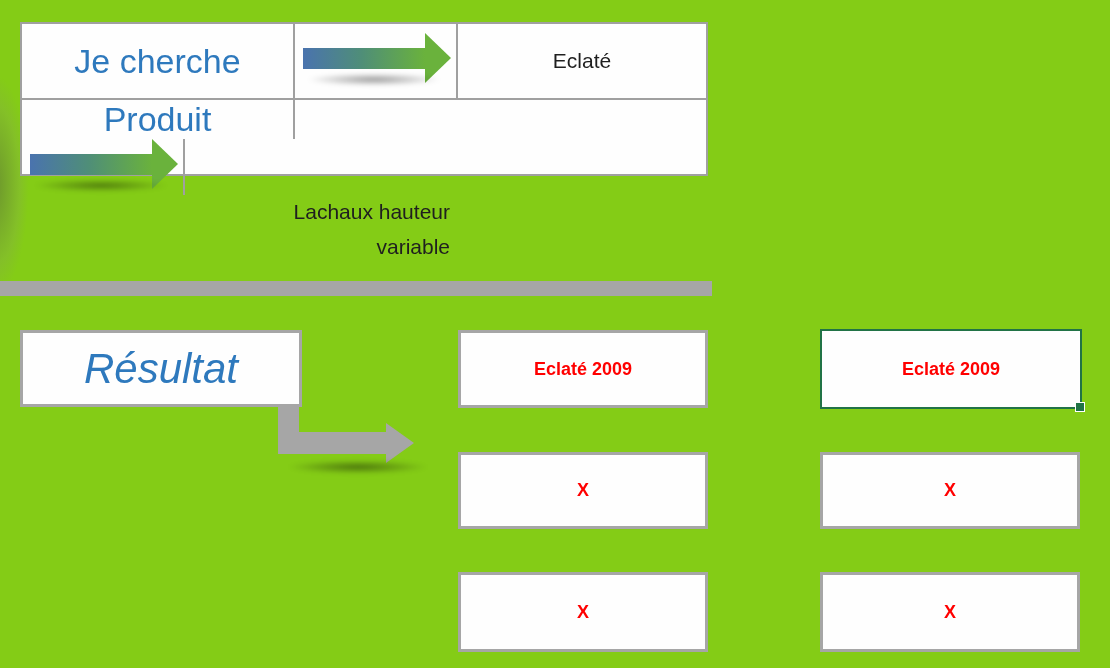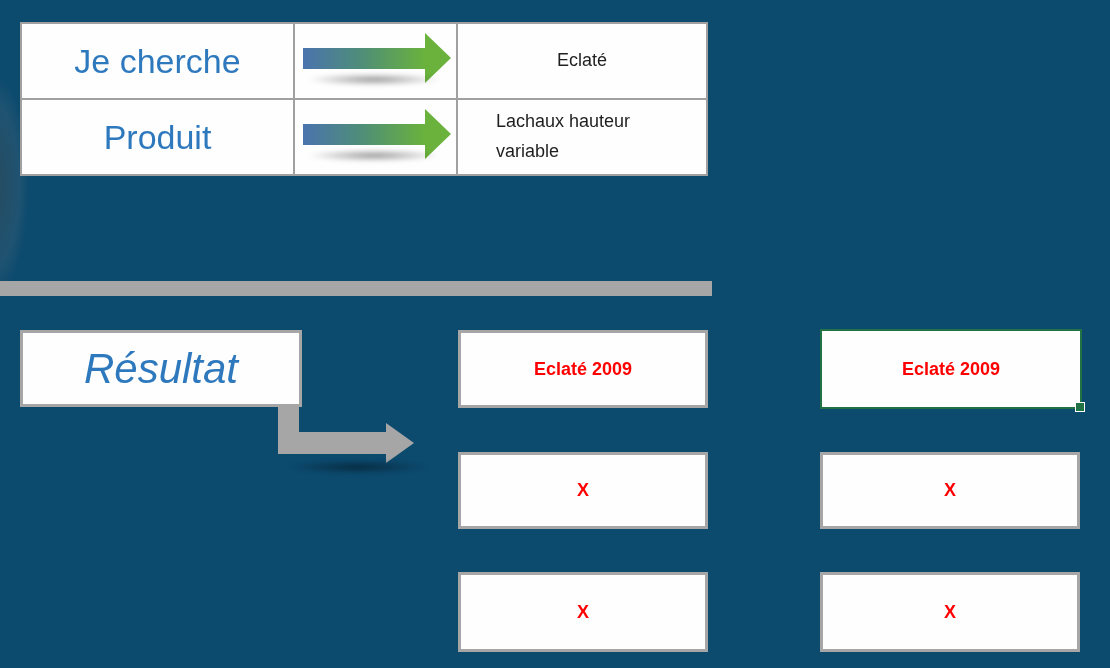--- a/index.html
+++ b/index.html
@@ -5,40 +5,40 @@
   :root{
     --accent-blue:#2e79bd;
     --result-red:#ff0000;
     --border-gray:#a6a6a6;
     --selection-green:#217346;
     --arrow-blue:#4a73ae;
     --arrow-green:#6ab23c;
   }
   html,body{margin:0;padding:0;}
   body{font-family:"Liberation Sans", sans-serif; background:#ffffff;}
-  .page{position:relative; width:1110px; height:668px; background:#0c4a6e; overflow:hidden;}
+  .page{position:relative; width:1110px; height:668px; background:#84cc16; overflow:hidden;}
 
   
   .curl-shadow{
     position:absolute; left:0; top:40px; width:60px; height:250px;
     background:radial-gradient(70% 55% at -8% 58%, rgba(75,75,75,.42), rgba(130,130,130,.16) 58%, rgba(160,160,160,0) 80%);
     pointer-events:none;
   }
 
   
   .search-table{
     position:absolute; left:20px; top:22px; width:688px;
     border:2px solid #a0a0a0; background:#fefefe; box-sizing:border-box;
   }
   .s-row{display:flex; height:74px; border-bottom:2px solid #a0a0a0;}
-  .s-row:last-child{border-bottom:none;}
+  .s-row:last-child{border-bottom:none;flex-direction:column;}
   .s-cell{display:flex; align-items:center; justify-content:center; box-sizing:border-box;}
   .s-label{width:273px; border-right:2px solid #a0a0a0; color:var(--accent-blue); font-size:34px;}
   .s-arrowcell{width:163px; border-right:2px solid #a0a0a0;}
-  .s-value{flex:1; font-size:18px; color:#1f1f1f; text-align:left; line-height:1.65;}
+  .s-value{flex:1; font-size:21px; color:#1f1f1f; text-align:right; line-height:1.65;}
   .s-value .wrapbox{display:inline-block; max-width:172px;}
 
   
   .g-arrow{position:relative; width:150px; height:56px;}
   .g-arrow .shaft{
     position:absolute; left:2px; top:15px; width:122px; height:21px;
     background:linear-gradient(90deg, var(--arrow-blue) 0%, #4f8e78 48%, var(--arrow-green) 100%);
   }
   .g-arrow .head{
     position:absolute; left:124px; top:0; width:0; height:0;

